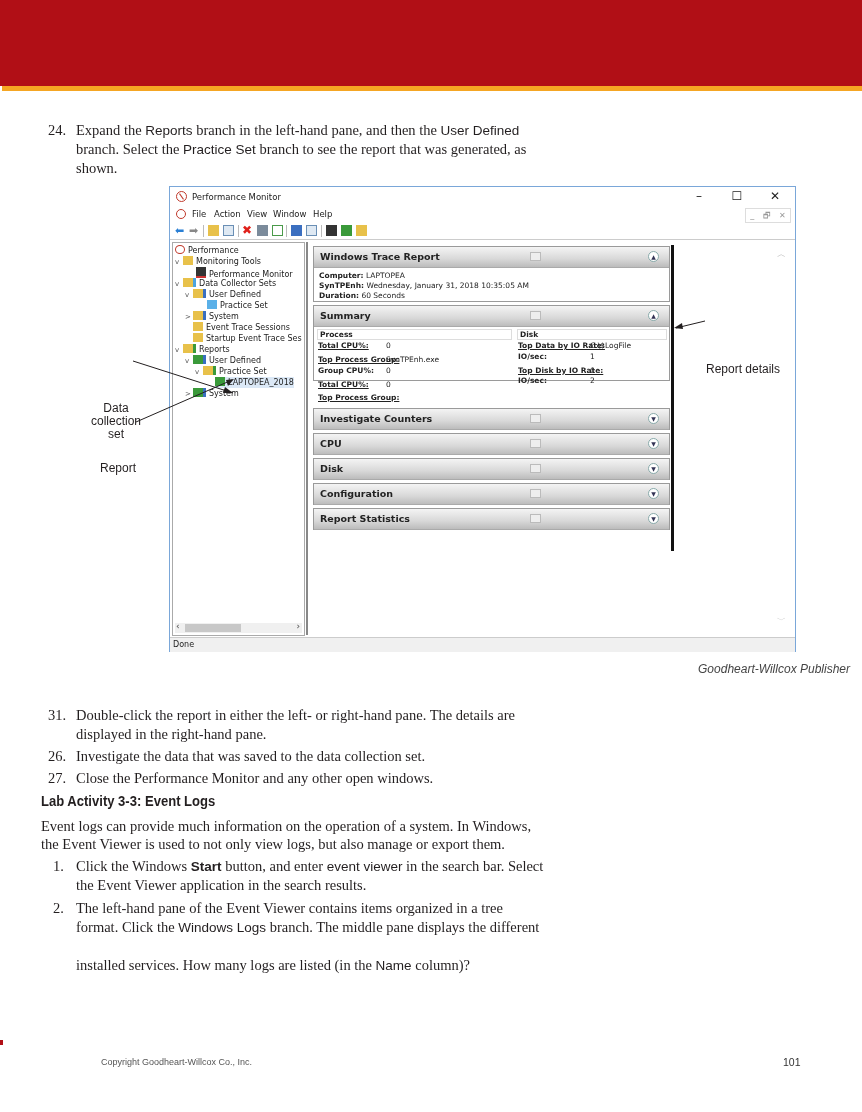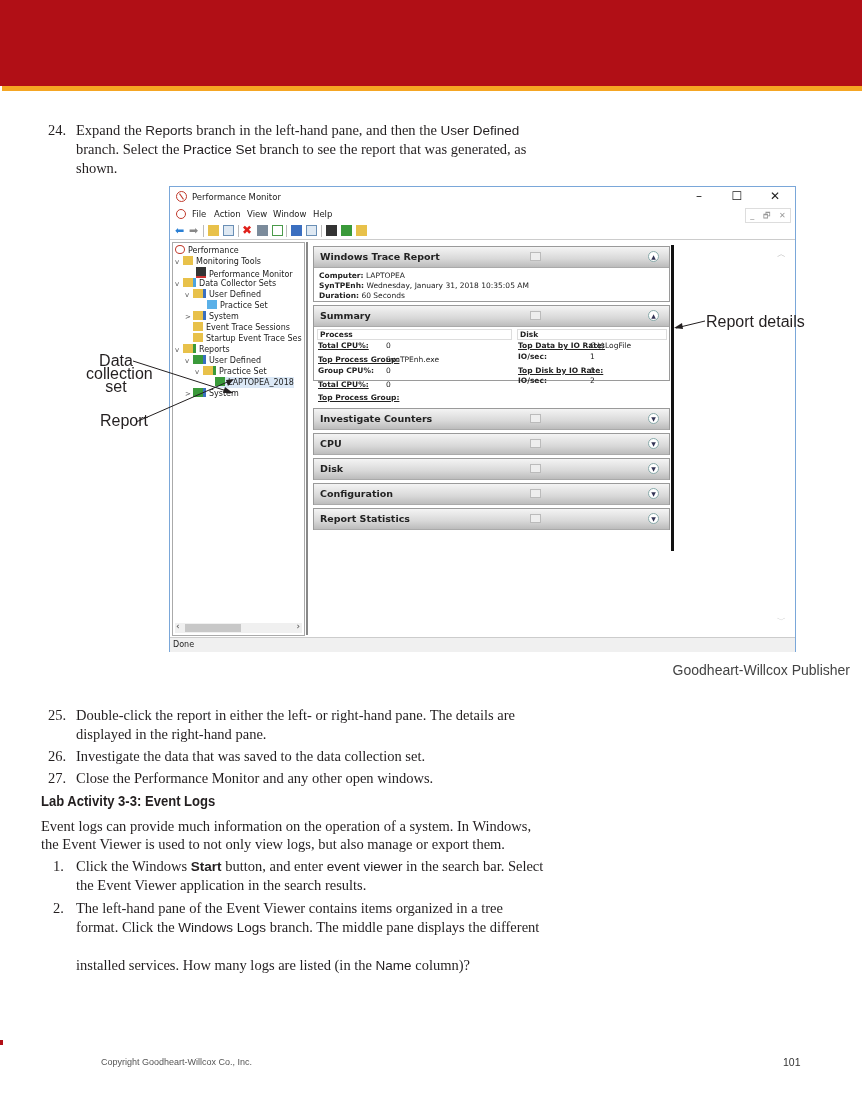--- a/index.html
+++ b/index.html
@@ -49,22 +49,22 @@
   .sec-head .mid { position:absolute; left:216px; top:5px; width:11px; height:9px; border:1px solid #bbb; background:#eee; box-sizing:border-box; }
   .sec-head .tog { position:absolute; right:10px; top:4px; width:11px; height:11px; border-radius:50%; border:1px solid #8aa; background:#fff; box-sizing:border-box; font-size:6px; text-align:center; line-height:10px; color:#335; }
   .kv { position:absolute; font-size:7.5px; white-space:nowrap; }
   .kv b { font-weight:bold; }
   .u { text-decoration:underline; font-weight:bold; }
   .subhead { position:absolute; height:9px; border:1px solid #ddd; font-size:7.5px; font-weight:bold; line-height:9px; padding-left:2px; box-sizing:content-box; }
 
   .statusbar { position:absolute; left:0; top:450px; width:625px; height:14px; background:#f0f0f0; border-top:1px solid #ccc; }
   .statusbar span { position:absolute; left:3px; top:2px; font-size:8px; }
 
-  .callout { position:absolute; font-family:"Liberation Sans", sans-serif; font-size:16px; color:#231f20; text-align:center; line-height:13px; }
-  .credit { position:absolute; right:12px; top:662px; font-family:"Liberation Sans", sans-serif; font-size:14px; color:#444; }
+  .callout { position:absolute; font-family:"Liberation Sans", sans-serif; font-size:12px; color:#231f20; text-align:center; line-height:13px;margin-top:48px; }
+  .credit { position:absolute; right:12px; top:662px; font-family:"Liberation Sans", sans-serif; font-style:italic; font-size:12px; color:#444; }
 
   .heading { position:absolute; left:41px; top:790px; font-family:"Liberation Sans", sans-serif; font-weight:bold; font-size:14.5px; color:#231f20; transform:scaleX(0.9); transform-origin:left; }
   .para { position:absolute; left:41px; width:640px; font-size:14.5px; line-height:17.5px; }
 
   .footer-left { position:absolute; left:101px; top:1057px; font-family:"Liberation Sans", sans-serif; font-size:9px; color:#555; }
   .footer-right { position:absolute; left:783px; top:1056px; font-family:"Liberation Sans", sans-serif; font-size:10.5px; color:#333; }
   .red-dot { position:absolute; left:0; top:1040px; width:3px; height:5px; background:#b10f16; }
 </style>
 </head>
 <body>
@@ -244,21 +244,21 @@
   <polygon points="234,379 226,380 228,386" fill="#231f20"></polygon>
   <line x1="705" y1="321" x2="676" y2="328" stroke="#231f20" stroke-width="1"></line>
   <polygon points="674,328 682,323 683,329" fill="#231f20"></polygon>
 </svg>
 <div class="callout" style="left:100px;top:414px">Report</div>
 <div class="callout" style="left:706px;top:315px">Report details</div>
 
 <div class="credit">Goodheart-Willcox Publisher</div>
 
 <div class="step" style="left:48px;top:707px;width:700px;height:40px">
-  <span class="num">25.</span>
+  <span class="num">31.</span>
   <div class="txt">Double-click the report in either the left- or right-hand pane. The details are</div>
   <div class="txt" style="top:19px">displayed in the right-hand pane.</div>
 </div>
 <div class="step" style="left:48px;top:748px;width:700px;height:20px">
   <span class="num">26.</span>
   <div class="txt">Investigate the data that was saved to the data collection set.</div>
 </div>
 <div class="step" style="left:48px;top:770px;width:700px;height:20px">
   <span class="num">27.</span>
   <div class="txt">Close the Performance Monitor and any other open windows.</div>

